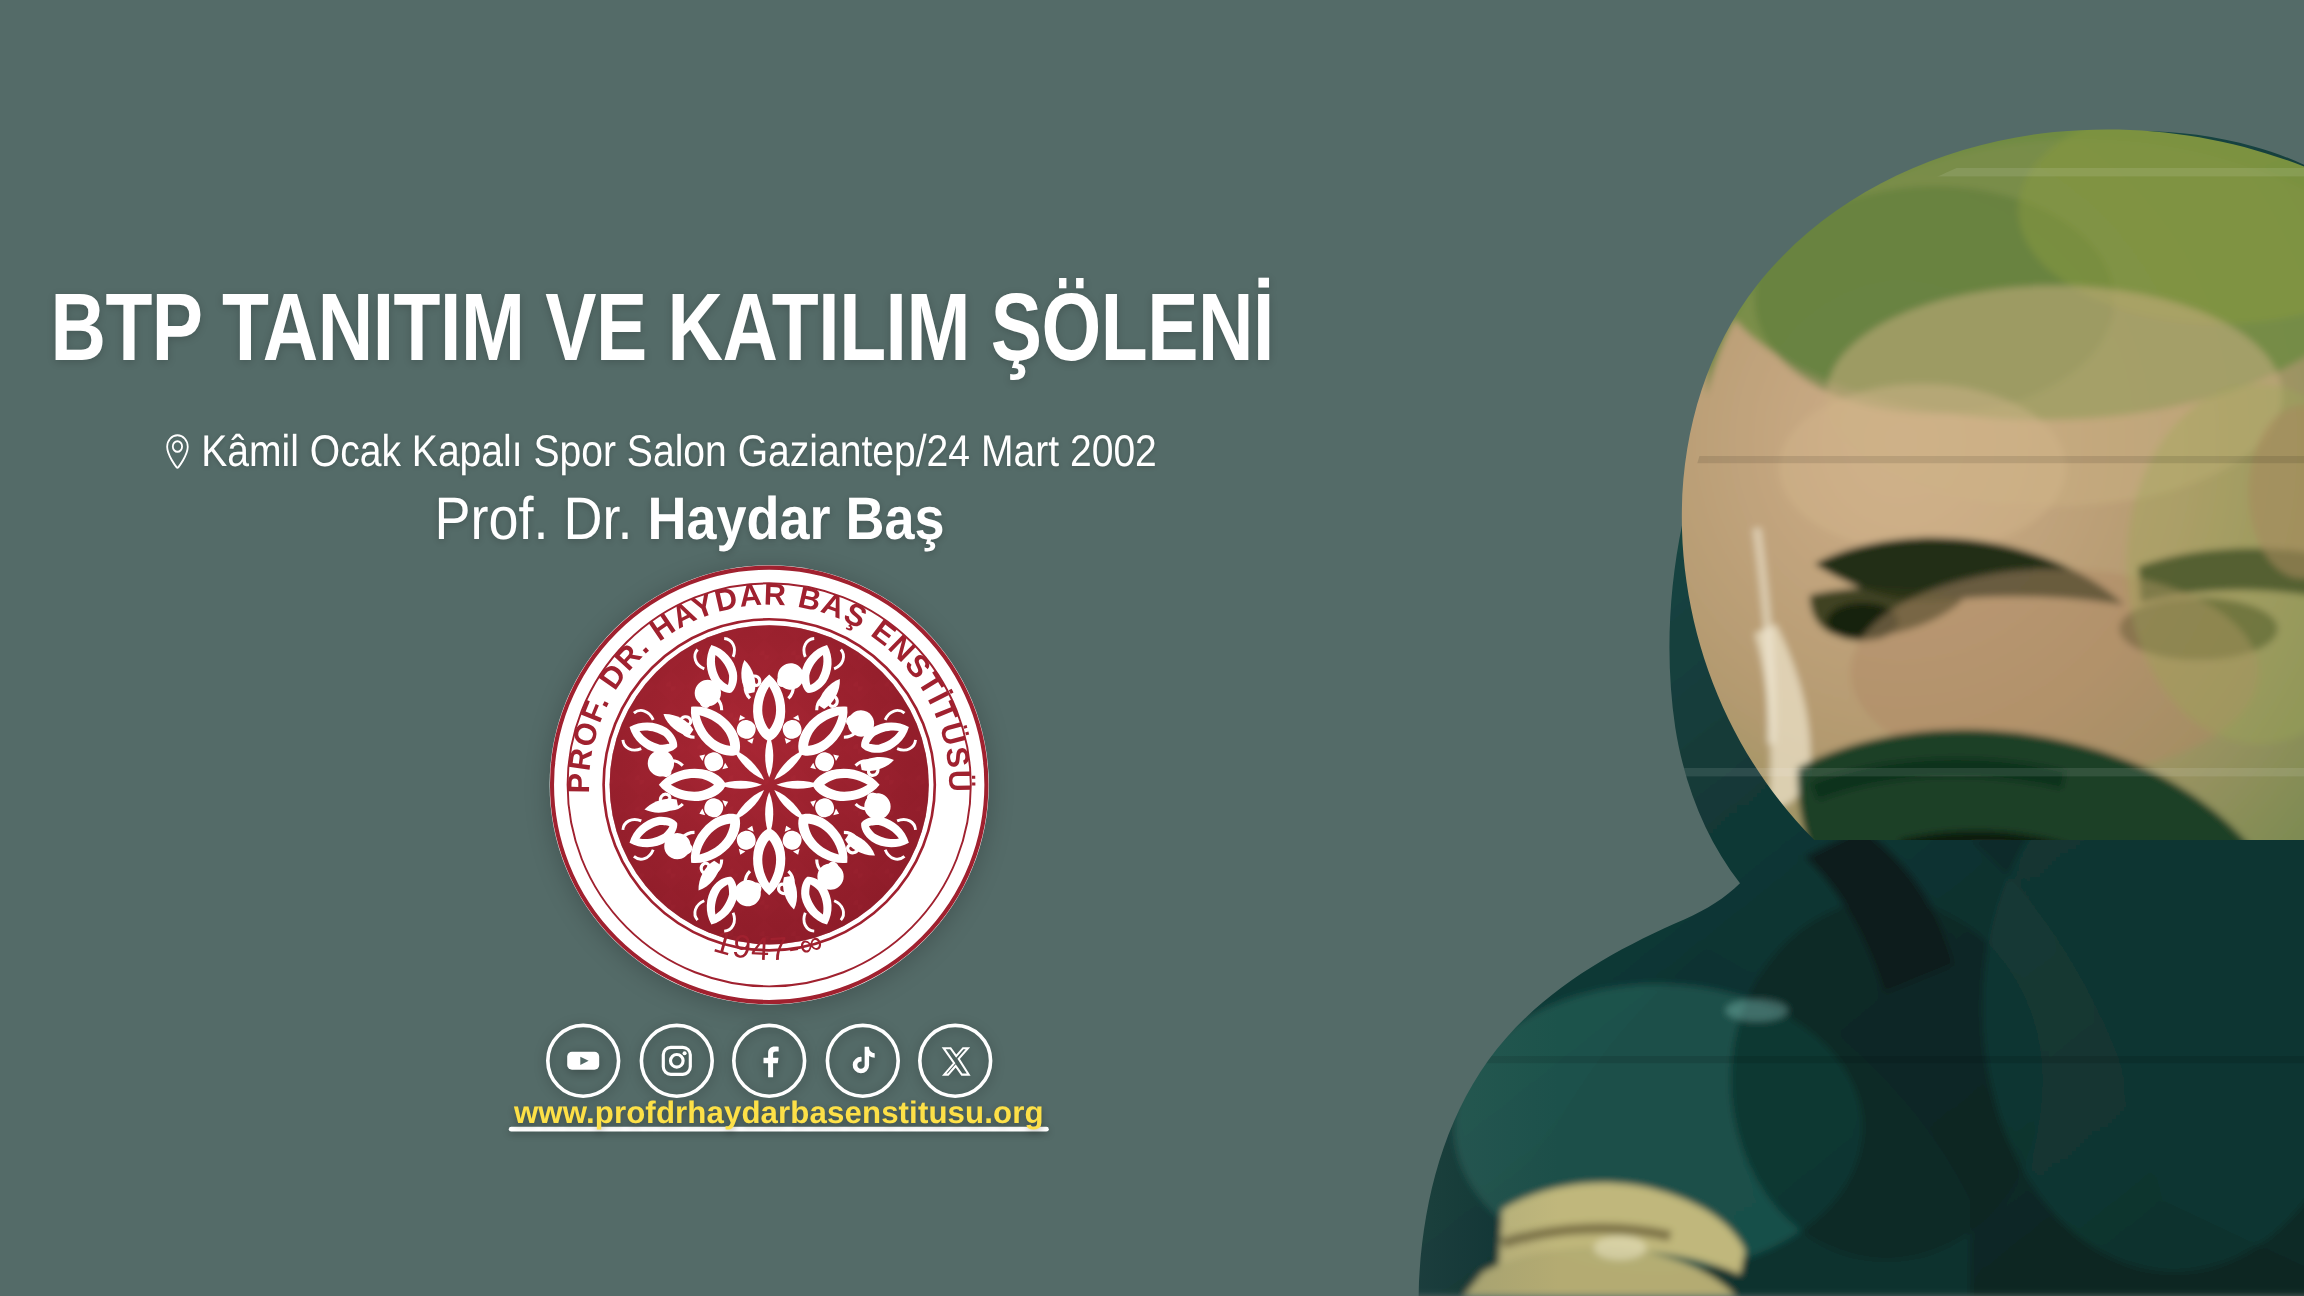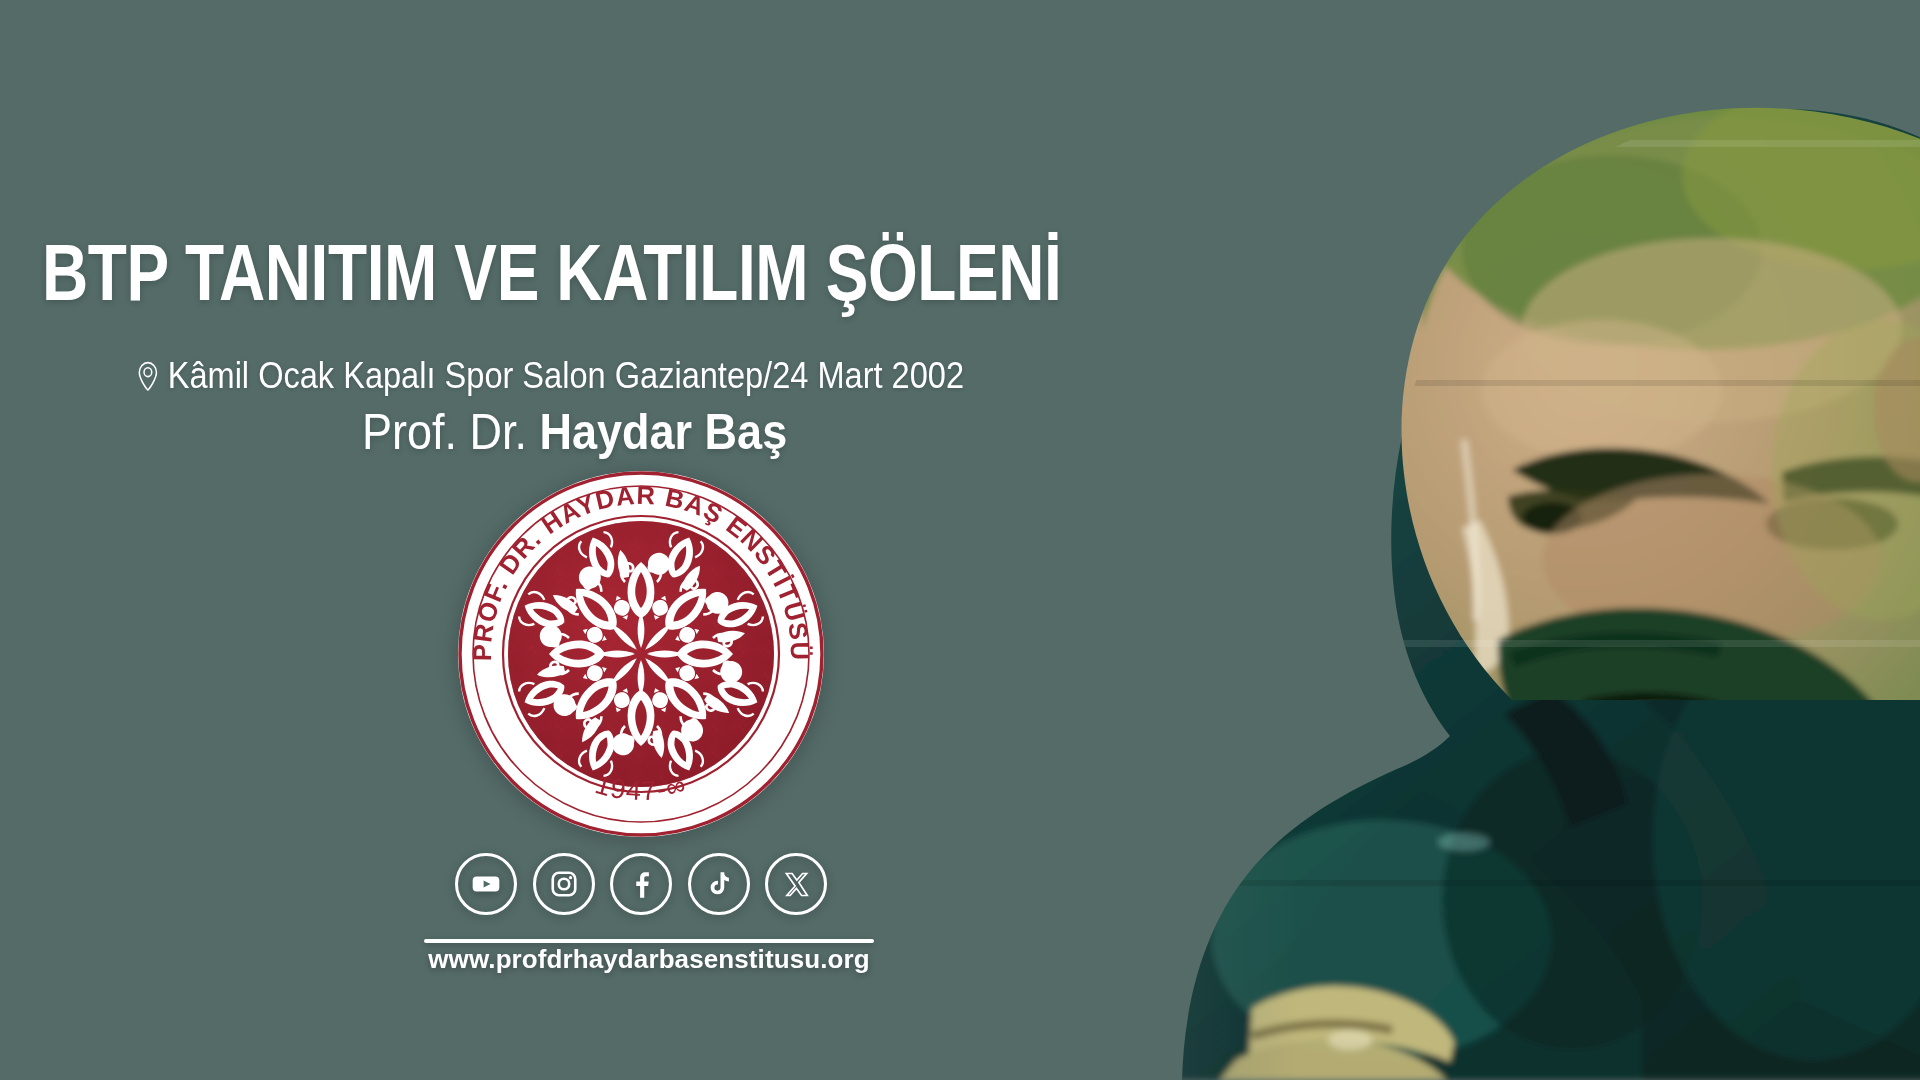--- a/index.html
+++ b/index.html
@@ -88,23 +88,23 @@
   }
   .social-btn svg{display:block;}
 
   .rule{
     position:absolute;left:424px;top:939px;width:450px;height:4px;
     background:#ffffff;border-radius:2px;
     box-shadow:0 2px 6px rgba(0,0,0,0.25);
   }
 
   .website{
-    position:absolute;left:424px;top:944px;width:450px;
+    position:absolute;left:424px;top:912px;width:450px;
     text-align:center;
-    color:#ffffff;
+    color:#fde047;
     font-size:26px;
     font-weight:700;
     letter-spacing:0.1px;
     white-space:nowrap;
     text-shadow:0 2px 6px rgba(0,0,0,0.3);
     cursor:pointer;
   }
 </style>
 </head>
 <body>

